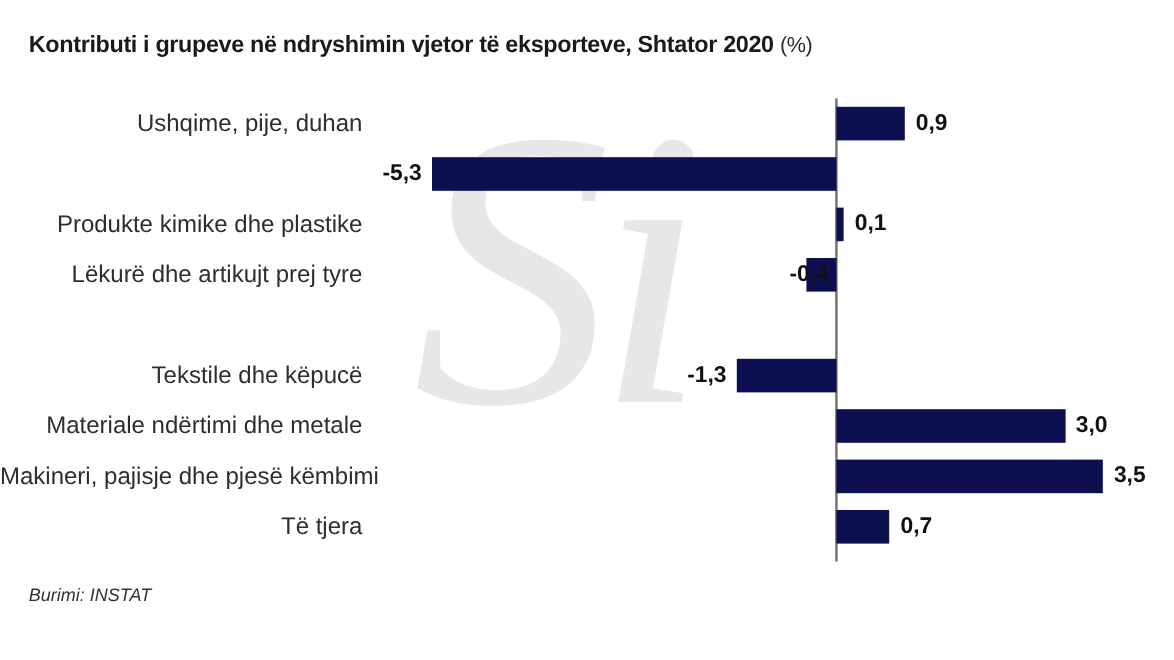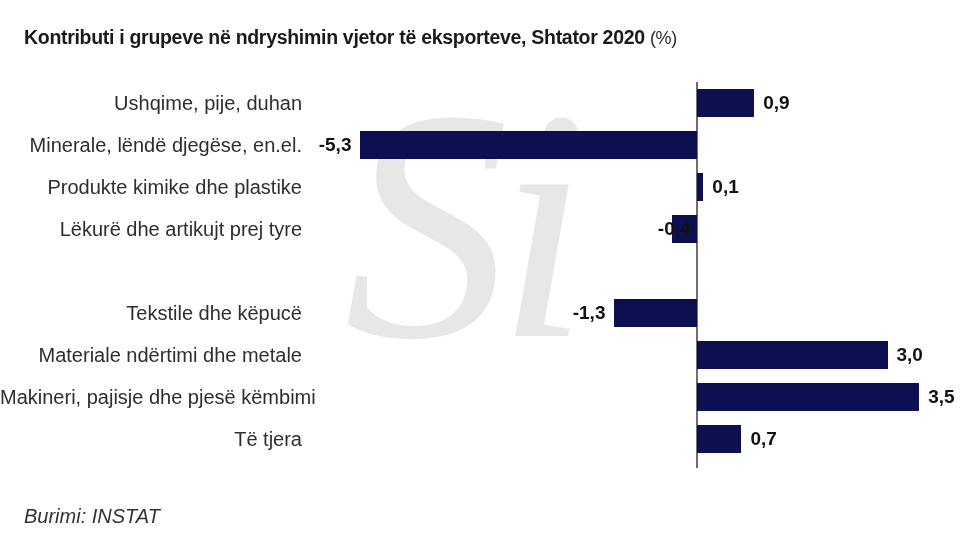--- a/index.html
+++ b/index.html
@@ -109,22 +109,22 @@
     font-size: 19px;
     font-weight: bold;
     color: #111111;
     white-space: nowrap;
   }
 
   
   #source {
     position: absolute;
     left: 24px;
-    top: 505px;
-    font-size: 20px;
+    top: 488px;
+    font-size: 15px;
     font-style: italic;
     color: #333333;
     z-index: 3;
   }
 </style>
 </head>
 <body>
 
 <div id="page">
 
@@ -138,21 +138,20 @@
   </div>
 
   <div id="plot">
     <div class="axis-line" style="left: 696px; top: 82px; height: 386px; background: rgb(111, 111, 111);"></div>
   <div class="row" style="top: 82px;">
         <div class="cat-label" style="color: rgb(46, 46, 46);">Ushqime, pije, duhan</div>
         <div class="bar" style="background: rgb(13, 16, 80); width: 57.15px; left: 697px;"></div>
         <div class="val-label" style="color: rgb(17, 17, 17); left: 763.15px;">0,9</div>
       </div>
       <div class="row" style="top: 124px;">
-        <div class="cat-label" style="color: rgb(46, 46, 46);">Minerale, lëndë djegëse, en.el.</div>
         <div class="bar" style="background: rgb(13, 16, 80); width: 336.55px; left: 360.45px;"></div>
         <div class="val-label" style="color: rgb(17, 17, 17); right: 626.55px;">-5,3</div>
       </div>
       <div class="row" style="top: 166px;">
         <div class="cat-label" style="color: rgb(46, 46, 46);">Produkte kimike dhe plastike</div>
         <div class="bar" style="background: rgb(13, 16, 80); width: 6.35px; left: 697px;"></div>
         <div class="val-label" style="color: rgb(17, 17, 17); left: 712.35px;">0,1</div>
       </div>
       <div class="row" style="top: 208px; padding-left: 28px;">
         <div class="cat-label" style="color: rgb(46, 46, 46);">Lëkurë dhe artikujt prej tyre</div>

